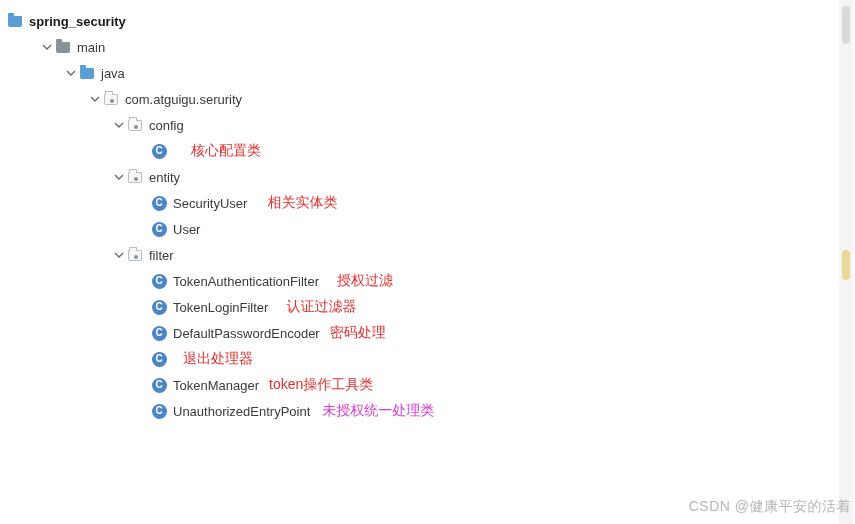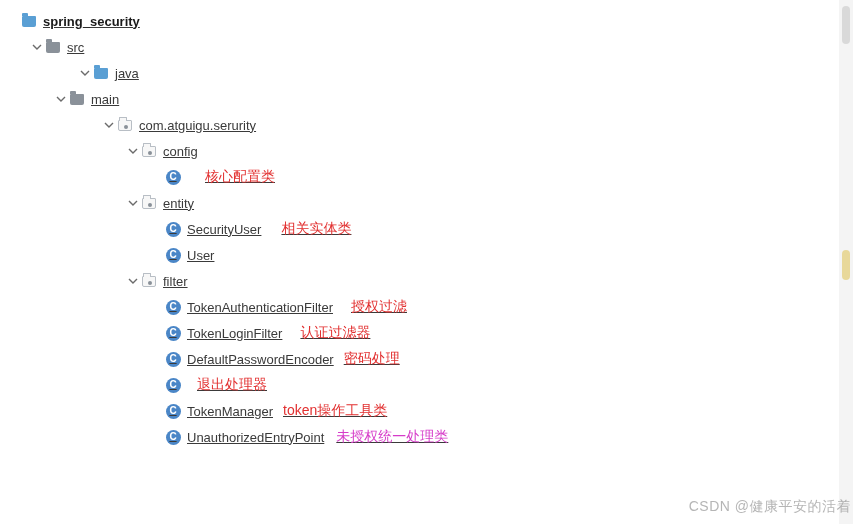--- a/index.html
+++ b/index.html
@@ -5,21 +5,21 @@
     * { margin: 0; padding: 0; box-sizing: border-box; }
     body {
       font-family: "Microsoft YaHei", Arial, sans-serif;
       font-size: 13px;
       background: #ffffff;
       width: 855px;
       height: 524px;
       position: relative;
       overflow: hidden;
     }
-    .tree { padding: 8px 21px; color: #3a3a3a; text-decoration: underline; }
+    .tree { padding: 8px 7px; color: #3a3a3a; }
     .row {
       display: flex;
       align-items: center;
       height: 26px;
       white-space: nowrap;
     }
     .chevron {
       width: 16px;
       display: inline-flex;
       align-items: center;
@@ -112,57 +112,45 @@
 
 <div class="tree">
 
   <div class="row">
     <span class="icon-module">
       <span class="folder-shape blue"></span>
     </span>
     <span class="label bold">spring_security</span>
   </div>
 
-  <div class="row">
-    <span class="indent-spacer" style="width:8px"></span>
+
+  <div class="row">
+    <span class="indent-spacer" style="width:32px"></span>
     <span class="chevron">
       <svg viewBox="0 0 10 10">
           <path d="M1 3 L5 7 L9 3" fill="none" stroke="#6b6b6b" stroke-width="1.4"></path>
         </svg>
     </span>
     <span class="icon-folder">
         <span class="folder-shape"></span>
       </span>
-    <span class="label">src</span>
+    <span class="label">main</span>
   </div>
 
   <div class="row">
     <span class="indent-spacer" style="width:56px"></span>
     <span class="chevron">
       <svg viewBox="0 0 10 10">
           <path d="M1 3 L5 7 L9 3" fill="none" stroke="#6b6b6b" stroke-width="1.4"></path>
         </svg>
     </span>
     <span class="icon-folder">
         <span class="folder-shape blue"></span>
       </span>
     <span class="label">java</span>
-  </div>
-
-  <div class="row">
-    <span class="indent-spacer" style="width:32px"></span>
-    <span class="chevron">
-      <svg viewBox="0 0 10 10">
-          <path d="M1 3 L5 7 L9 3" fill="none" stroke="#6b6b6b" stroke-width="1.4"></path>
-        </svg>
-    </span>
-    <span class="icon-folder">
-        <span class="folder-shape"></span>
-      </span>
-    <span class="label">main</span>
   </div>
 
   <div class="row">
     <span class="indent-spacer" style="width:80px"></span>
     <span class="chevron">
       <svg viewBox="0 0 10 10">
           <path d="M1 3 L5 7 L9 3" fill="none" stroke="#6b6b6b" stroke-width="1.4"></path>
         </svg>
     </span>
     <span class="icon-package">

